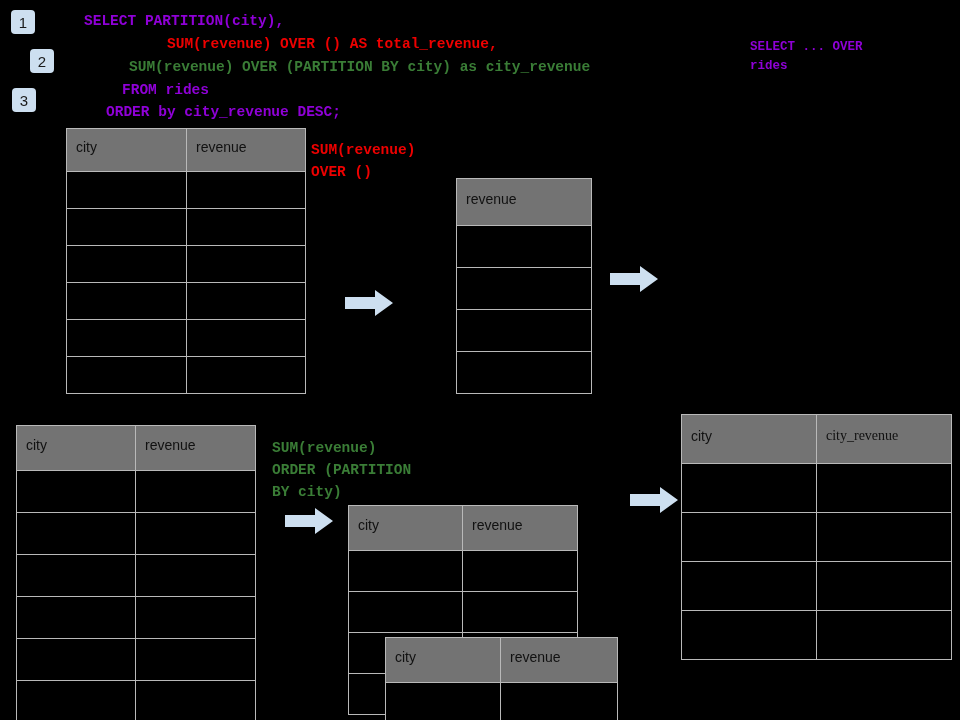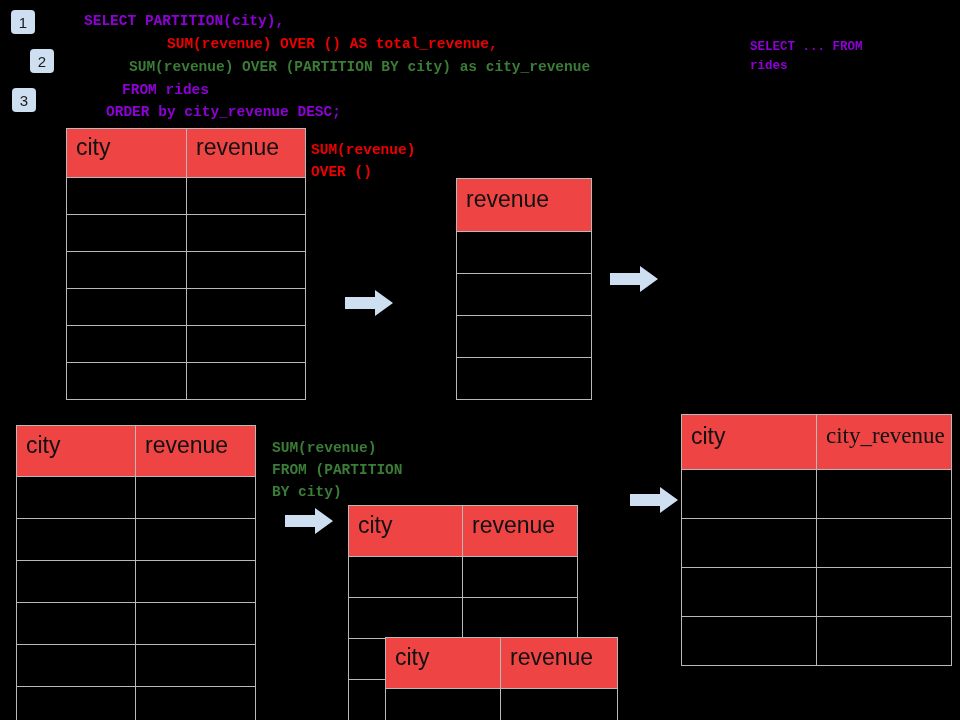--- a/index.html
+++ b/index.html
@@ -65,25 +65,25 @@
     border-collapse: collapse;
     table-layout: fixed;
     background: #000000;
   }
   .tbl td {
     border: 1px solid #b9b9b9;
     background: #000000;
     padding: 0;
   }
   .tbl td.hdr {
-    background: #ef4444;
+    background: #737373;
     color: #111111;
     font-family: "Liberation Sans", sans-serif;
-    font-size: 23px;
-    padding: 0 0 12px 9px;
+    font-size: 14px;
+    padding: 0 0 6px 9px;
     vertical-align: middle;
     white-space: nowrap;
   }
 
   
   .arrow {
     position: absolute;
   }
 </style>
 </head>
@@ -96,23 +96,23 @@
       <div class="badge" style="left: 12px; top: 88px;">3</div>
     </div>
   <div id="sql-layer">
       <div class="sql sql-purple" style="left: 84px; top: 13px;">SELECT PARTITION(city),</div>
       <div class="sql sql-red" style="left: 127px; top: 36px; margin-left: 40px;">SUM(revenue) OVER () AS total_revenue,</div>
       <div class="sql sql-green" style="left: 129px; top: 59px;">SUM(revenue) OVER (PARTITION BY city) as city_revenue</div>
       <div class="sql sql-purple" style="left: 106px; top: 82px; margin-left: 16px;">FROM rides</div>
       <div class="sql sql-purple" style="left: 106px; top: 104px;">ORDER by city_revenue DESC;</div>
     </div>
   <div id="annotations-layer">
-      <div class="anno anno-purple" style="left: 750px; top: 38px;"><div>SELECT ... FROM</div><div>rides</div></div>
+      <div class="anno anno-purple" style="left: 750px; top: 38px;"><div>SELECT ... OVER</div><div>rides</div></div>
       <div class="anno anno-red" style="left: 311px; top: 139px;"><div>SUM(revenue)</div><div>OVER ()</div></div>
-      <div class="anno anno-green" style="left: 272px; top: 437px;"><div>SUM(revenue)</div><div>FROM (PARTITION</div><div>BY city)</div></div>
+      <div class="anno anno-green" style="left: 272px; top: 437px;"><div>SUM(revenue)</div><div>ORDER (PARTITION</div><div>BY city)</div></div>
     </div>
   <div id="tables-layer">
       <table class="tbl" style="left: 66px; top: 128px; width: 239px;">
         <colgroup>
           <col style="width: 120px;">
           <col style="width: 119px;">
         </colgroup>
         <tbody>
           <tr style="height: 36px;">
             <td class="hdr" style="height: 36px;">city</td>

